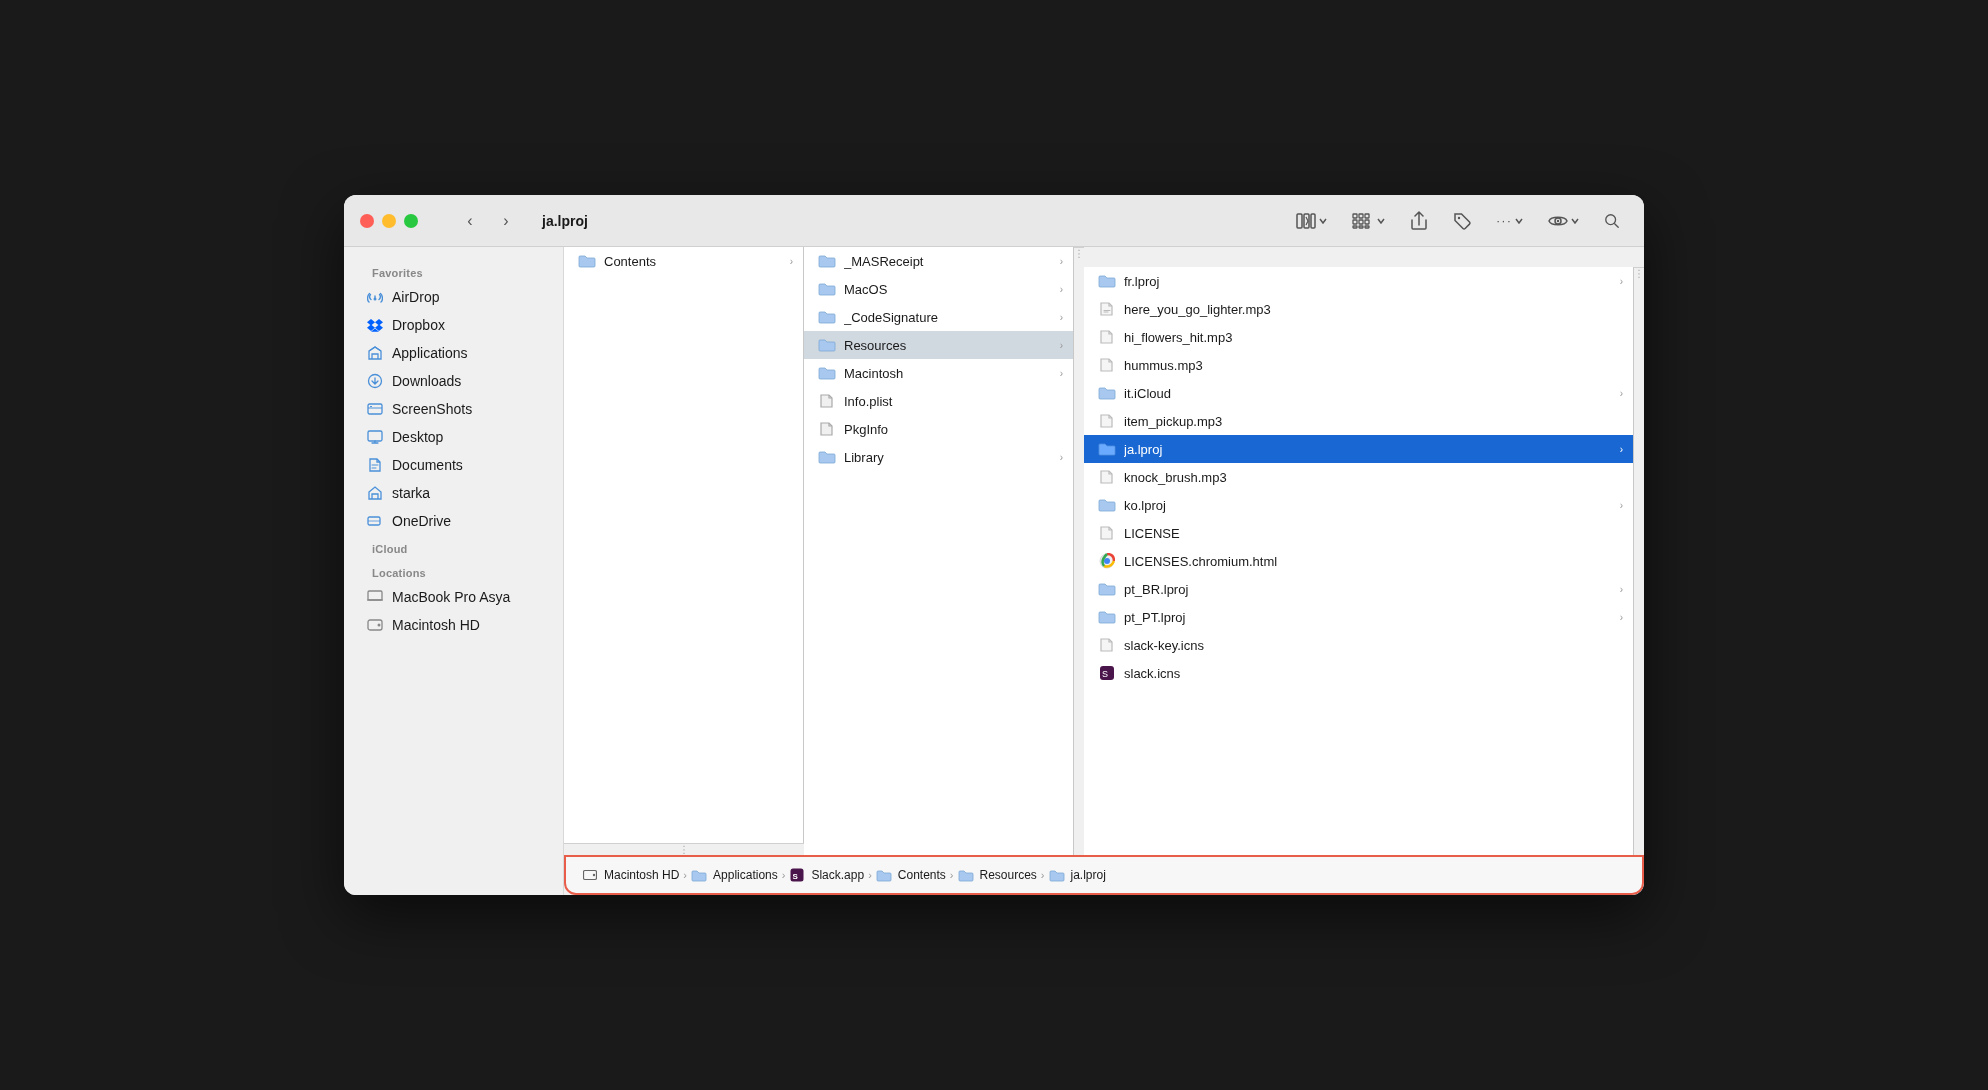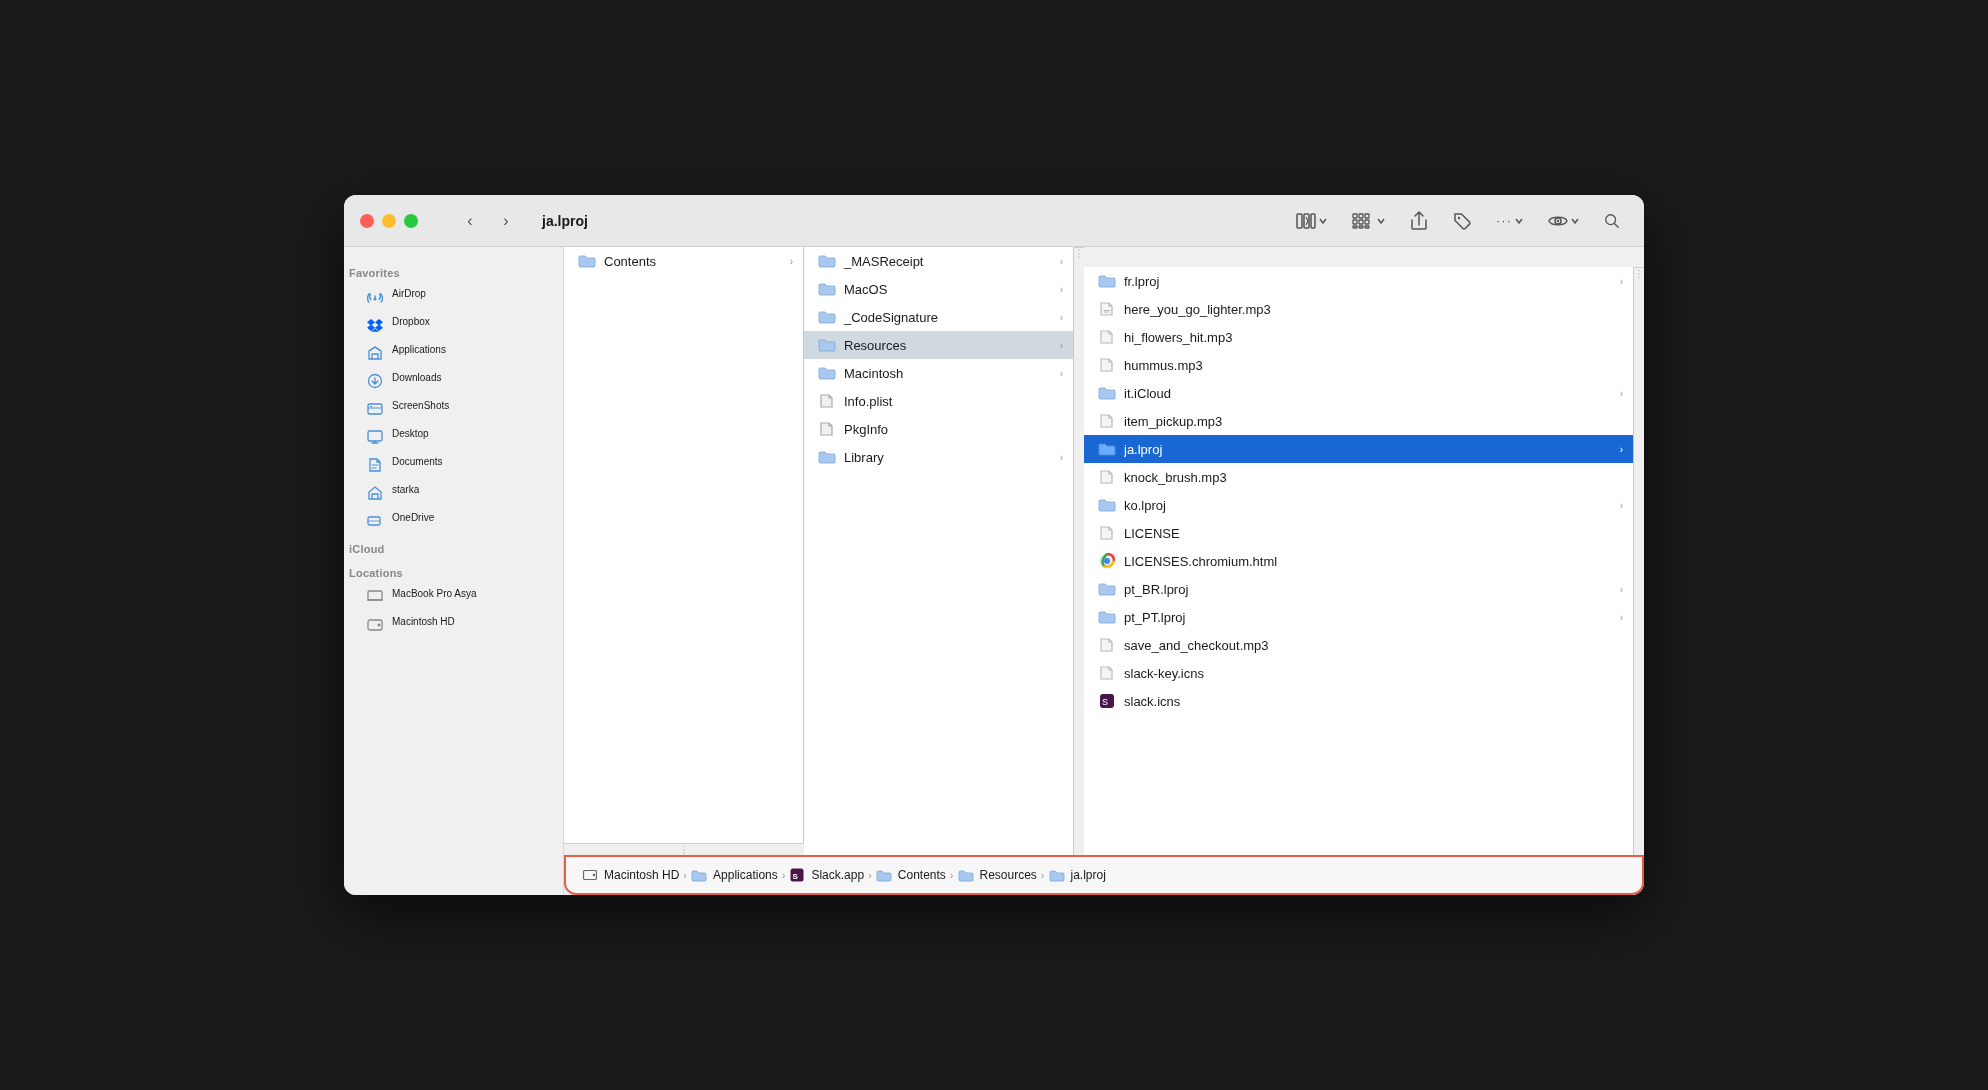--- a/index.html
+++ b/index.html
@@ -118,33 +118,33 @@
       border-right: 1px solid #d8d8d8;
       overflow-y: auto;
       flex-shrink: 0;
       padding-top: 12px;
     }
 
     .sidebar-section-header {
       font-size: 11px;
       font-weight: 700;
       color: #888;
-      padding: 8px 5px 4px;
+      padding: 8px 28px 4px;
       letter-spacing: 0.02em;
     }
 
     .sidebar-item {
       display: flex;
-      align-items: flex-start;
+      align-items: center;
       gap: 8px;
       padding: 5px 16px;
       cursor: pointer;
       border-radius: 6px;
       margin: 0 6px;
-      font-size: 10px;
+      font-size: 14px;
       color: #1a1a1a;
     }
 
     .sidebar-icon {
       width: 18px;
       height: 18px;
       display: flex;
       align-items: center;
       justify-content: center;
       flex-shrink: 0;
@@ -712,29 +712,20 @@
               <span class="item-name">pt_PT.lproj</span>
               <span class="chevron">›</span>
             </div>
             <div class="column-item">
               <div class="item-icon">
                 <svg width="14" height="16" viewBox="0 0 14 16" fill="none">
                   <path d="M1 2h8l3 3v9H1z" stroke="#bbb" stroke-width="1.2" fill="#f5f5f5"></path>
                   <path d="M9 2v3h3" stroke="#bbb" stroke-width="1.2" fill="none"></path>
                 </svg>
               </div>
-              <span class="item-name">save_and_checkout.mp3</span>
-            </div>
-            <div class="column-item">
-              <div class="item-icon">
-                <svg width="14" height="16" viewBox="0 0 14 16" fill="none">
-                  <path d="M1 2h8l3 3v9H1z" stroke="#bbb" stroke-width="1.2" fill="#f5f5f5"></path>
-                  <path d="M9 2v3h3" stroke="#bbb" stroke-width="1.2" fill="none"></path>
-                </svg>
-              </div>
               <span class="item-name">slack-key.icns</span>
             </div>
             <div class="column-item">
               <div class="item-icon">
                 <svg width="16" height="16" viewBox="0 0 16 16" fill="none">
                   <rect x="1" y="1" width="14" height="14" rx="3" fill="#4a154b"></rect>
                   <text x="3" y="12" font-size="9" fill="white">S</text>
                 </svg>
               </div>
               <span class="item-name">slack.icns</span>

